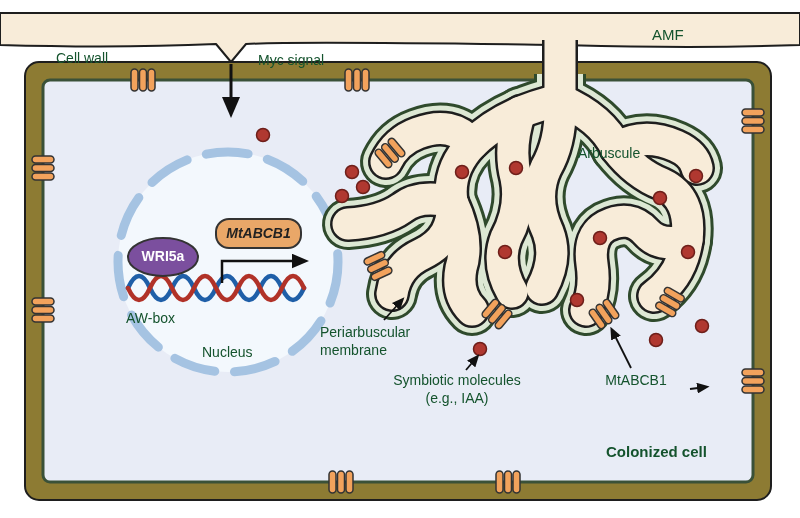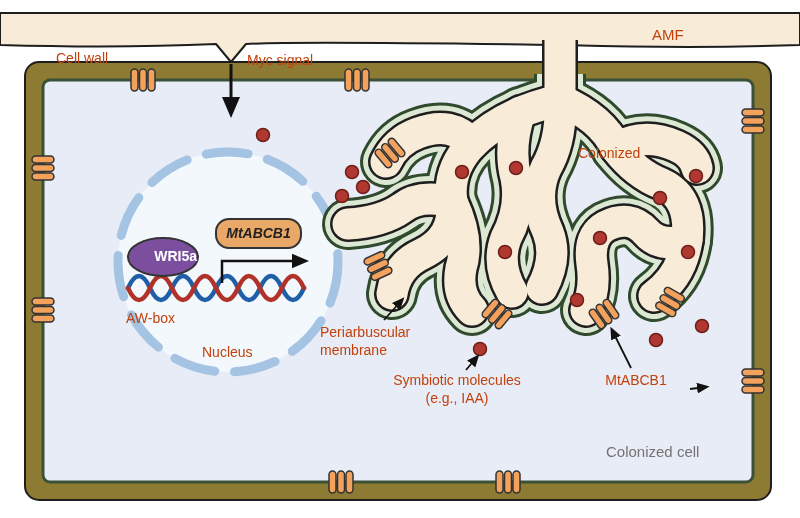--- a/index.html
+++ b/index.html
@@ -1,24 +1,24 @@
 <!DOCTYPE html>
 <html><head>
 <meta charset="utf-8">
 <style>
   html,body{margin:0;padding:0;background:#fff;}
   #stage{position:relative;width:800px;height:518px;background:#ffffff;overflow:hidden;
          font-family:"Liberation Sans",sans-serif;}
   #stage svg{position:absolute;left:0;top:0;}
-  .lbl{position:absolute;font-size:14px;color:#c2410c;white-space:nowrap;line-height:1.25;}
+  .lbl{position:absolute;font-size:14px;color:#14532d;white-space:nowrap;line-height:1.25;}
   .lbl span{display:block;}
   .center{text-align:center;}
-  .white{color:#fff;font-weight:bold;text-align:right;}
+  .white{color:#fff;font-weight:bold;}
   .gene{font-style:italic;font-weight:bold;color:#222;}
-  .red-bold{color:#737373;font-weight:normal;font-size:15px;}
+  .red-bold{color:#14532d;font-weight:bold;font-size:15px;}
   .amf{font-size:15px;}
 </style>
 </head>
 <body>
 
 <div id="stage">
 
 <svg width="800" height="518" viewBox="0 0 800 518">
   <defs>
     <marker id="ah" viewBox="0 0 7 6" markerWidth="7" markerHeight="6" refX="5" refY="3" orient="auto">
@@ -118,23 +118,23 @@
 
   <g stroke="#111" stroke-width="1.8" fill="none">
     <path d="M384,320 L402,300" marker-end="url(#ah)"></path>
     <path d="M466,370 L477,357" marker-end="url(#ah)"></path>
     <path d="M631,368 L612,330" marker-end="url(#ah)"></path>
     <path d="M690,389 L706,387" marker-end="url(#ah)"></path>
   </g>
 </svg>
 
 <div class="lbl" style="left:56px;top:50px">Cell wall</div>
-<div class="lbl" style="left:247px;top:52px">Myc signal</div>
+<div class="lbl" style="left:258px;top:52px">Myc signal</div>
 <div class="lbl amf" style="left:652px;top:26px">AMF</div>
-<div class="lbl" style="left:578px;top:145px">Colonized</div>
+<div class="lbl" style="left:578px;top:145px">Arbuscule</div>
 
 <div class="lbl" style="left:320px;top:324px">
   <span>Periarbuscular</span>
   <span>membrane</span>
 </div>
 
 <div class="lbl center" style="left:372px;top:372px;width:170px">
   <span>Symbiotic molecules</span>
   <span>(e.g., IAA)</span>
 </div>

